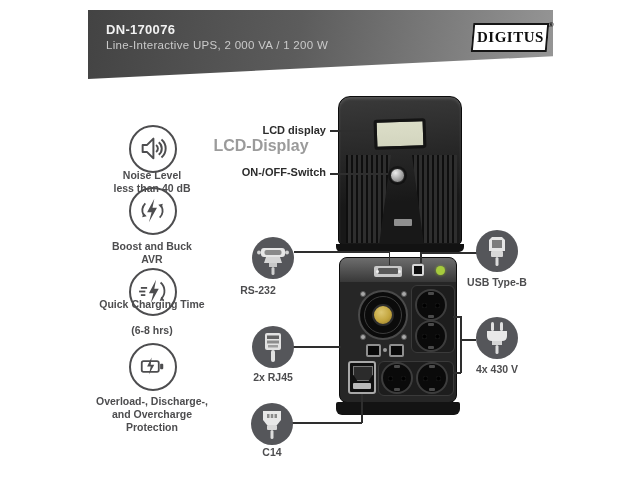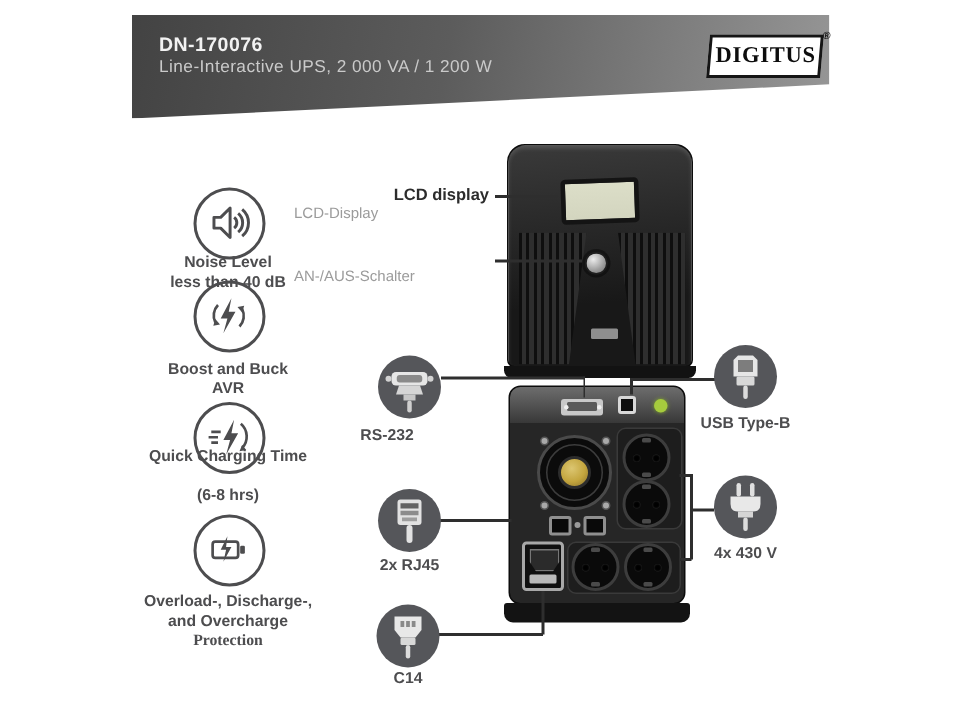--- a/index.html
+++ b/index.html
@@ -48,21 +48,21 @@
     background:repeating-linear-gradient(90deg,#0e0e0e 0 2px,#2e2e2e 2px 5px);}
   .vent-left{left:346px;clip-path:polygon(0 0,100% 0,74% 100%,0 100%);}
   .vent-right{left:412px;clip-path:polygon(0 0,100% 0,100% 100%,26% 100%);}
   .power-button{left:390px;top:168px;width:13px;height:13px;border-radius:50%;
     background:radial-gradient(circle at 35% 30%,#ececec,#9c9c9c 60%,#6e6e6e);
     border:1px solid #1e1e1e;box-shadow:0 0 0 2px rgba(0,0,0,.4);}
   .front-plate{left:394px;top:219px;width:18px;height:7px;background:#8f8f8f;border-radius:1px;}
 
   
   .callout-en{font-size:11px;font-weight:bold;color:#2c2c2c;text-align:right;width:130px;}
-  .callout-de{font-size:10px;font-weight:400;color:var(--secondary-text);text-align:left;width:130px;}
+  .callout-de{font-size:16px;font-weight:700;color:var(--secondary-text);text-align:center;width:130px;}
 
   
   .rear-unit{left:339px;top:257px;width:118px;height:146px;border-radius:8px;background:#262626;
     border:1px solid #0c0c0c;box-sizing:border-box;}
   .rear-top-strip{left:340px;top:258px;width:116px;height:24px;border-radius:7px 7px 0 0;
     background:linear-gradient(180deg,#6d6d6d,#383838);}
   .rear-base{left:336px;top:402px;width:124px;height:13px;background:#131313;border-radius:2px 2px 6px 6px;}
 
   .db9-port{left:374px;top:266px;width:28px;height:11px;background:#c9c9c9;border-radius:2px;}
   .db9-inner{left:378px;top:268px;width:20px;height:6px;background:#5a5a5a;border-radius:1px;}
@@ -155,35 +155,35 @@
 
   <div class="abs feature-circle" style="left:129px;top:343px;">
     <svg width="43" height="43" viewBox="0 0 48 48" fill="none" stroke="#4d4d4f" stroke-width="2">
       <rect x="12" y="18" width="19" height="12" rx="2"></rect>
       <rect x="32.5" y="21" width="3.5" height="6" rx="1" fill="#4d4d4f" stroke="none"></rect>
       <path d="M23 14 l-5 10 h4 l-2 9 l6 -11 h-4 z" fill="#4d4d4f" stroke="none"></path>
     </svg>
   </div>
   <div class="abs feature-label" style="top:395px;">Overload-, Discharge-,</div>
   <div class="abs feature-label" style="top:408px;">and Overcharge</div>
-  <div class="abs feature-label" style="top:421px;font-family:Liberation Serif, serif;">Protection</div>
+  <div class="abs feature-label" style="top:421px;">Protection</div>
 
   <div class="abs front-unit"></div>
   <div class="abs vent vent-left"></div>
   <div class="abs vent vent-right"></div>
   <div class="abs lcd"></div>
   <div class="abs power-button"></div>
   <div class="abs front-plate"></div>
   <div class="abs front-base"></div>
 
   <div class="abs callout-en" style="left:196px;top:124px;text-align:right;">LCD display</div>
   <div class="abs callout-de" style="left:196px;top:137px;">LCD-Display</div>
   <div class="abs cline" style="left:330px;top:130px;width:42px;height:1.5px;"></div>
 
-  <div class="abs callout-de" style="left:196px;top:179px;">AN-/AUS-Schalter</div>
+  <div class="abs callout-en" style="left:196px;top:166px;">ON-/OFF-Switch</div>
   <div class="abs cline" style="left:330px;top:173px;width:58px;height:1.5px;"></div>
 
   <div class="abs rear-unit"></div>
   <div class="abs rear-top-strip"></div>
   <div class="abs rear-base"></div>
 
   <div class="abs db9-port"></div>
   <div class="abs db9-inner"></div>
   <div class="abs db9-screw" style="left:375.5px;"></div>
   <div class="abs db9-screw" style="left:397.5px;"></div>

